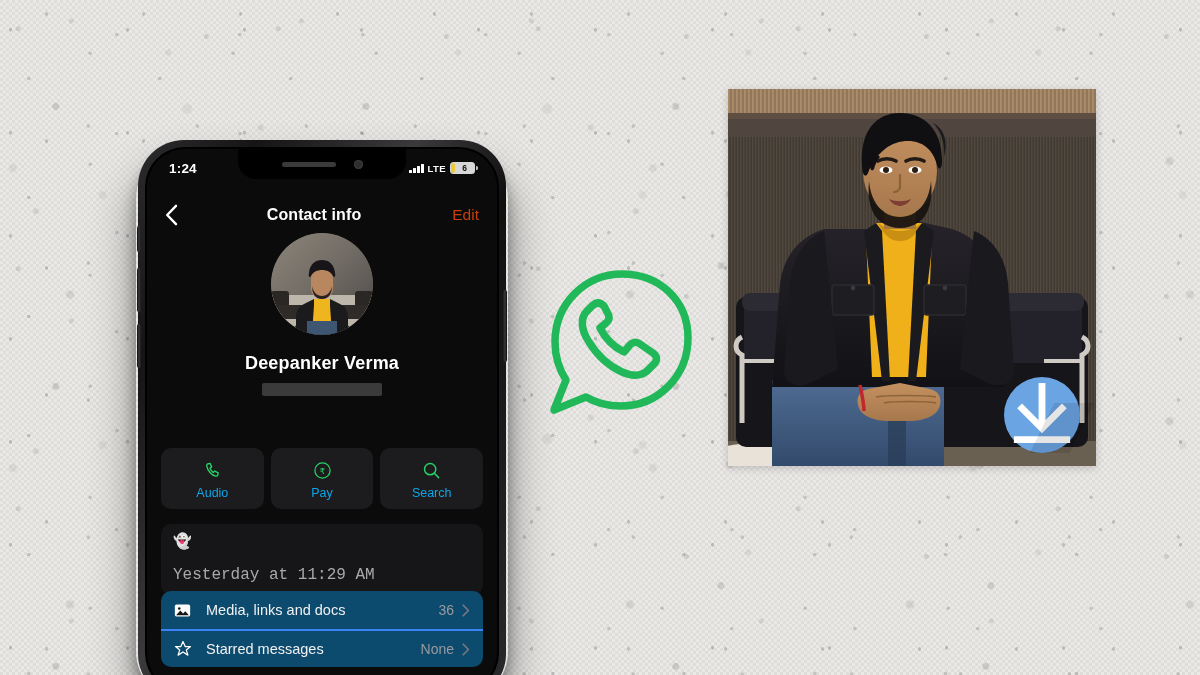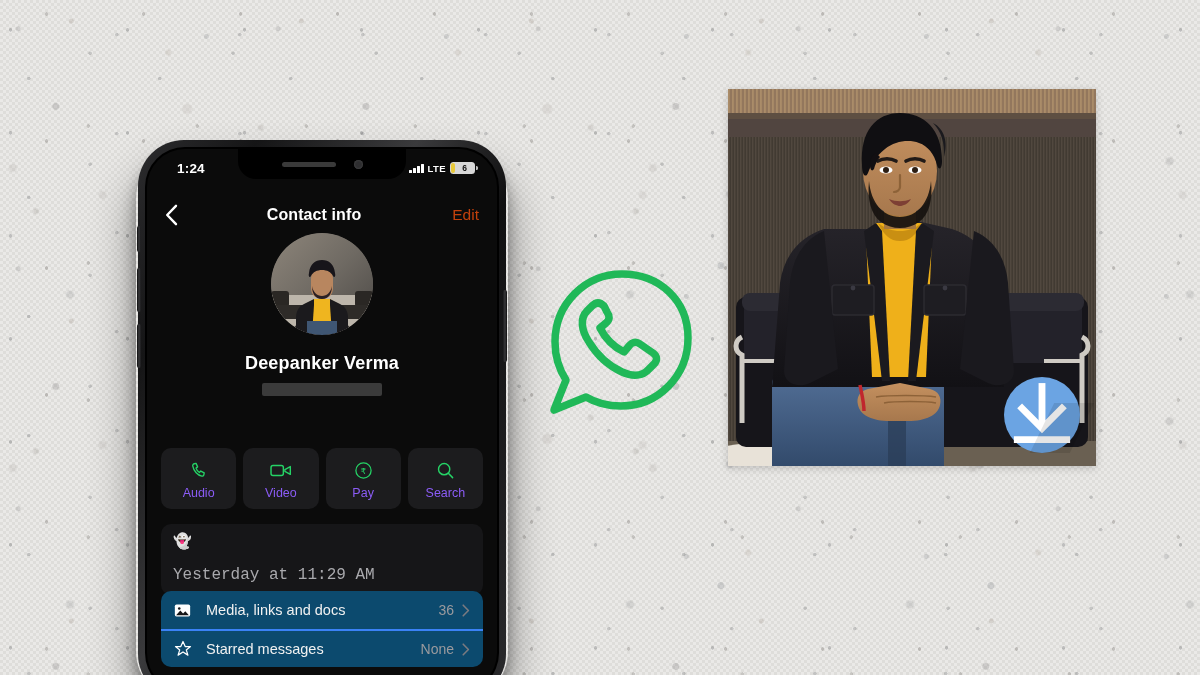--- a/index.html
+++ b/index.html
@@ -96,21 +96,21 @@
     width:168px; height:30px; background:#000;
     border-bottom-left-radius:18px; border-bottom-right-radius:18px;
     z-index:8; display:flex; align-items:center; justify-content:center; gap:18px;
   }
   .speaker { width:54px; height:5px; border-radius:3px; background:#3a3a3a; }
   .frontcam { width:9px; height:9px; border-radius:50%; background:#2e2e30;
               box-shadow: inset 0 0 2px #555; }
 
   
   .statusbar {
-    position:absolute; top:0; left:8px; right:0; height:32px;
+    position:absolute; top:0; left:0; right:0; height:32px;
     display:flex; align-items:center; justify-content:space-between;
     padding:0 22px; z-index:6; color:#fff;
   }
   .sb-time { font-size:13.5px; font-weight:700; letter-spacing:.2px; padding-top:6px; }
   .sb-right { display:flex; align-items:center; gap:4px; padding-top:6px; }
   .sig { display:flex; align-items:flex-end; gap:1.5px; height:10px; }
   .sig i { display:block; width:2.5px; background:#fff; border-radius:.5px; }
   .sig i:nth-child(1){ height:3.5px; }
   .sig i:nth-child(2){ height:5.5px; }
   .sig i:nth-child(3){ height:7.5px; }
@@ -151,21 +151,21 @@
   
   .actions {
     position:absolute; top:299px; left:14px; right:14px;
     display:flex; gap:7px; z-index:5;
   }
   .act {
     flex:1; background:#1c1c1e; border-radius:10px;
     padding:11px 0 9px; text-align:center; cursor:pointer;
   }
   .act .ico { height:22px; display:flex; align-items:center; justify-content:center; }
-  .act .lbl { margin-top:5px; color:#8b5cf6; font-size:12.5px; }
+  .act .lbl { margin-top:5px; color:#0ea5e9; font-size:12.5px; }
 
   
   .statuscard {
     position:absolute; top:375px; left:14px; right:14px;
     background:#161618; border-radius:10px; padding:9px 12px 11px; z-index:5;
   }
   .ghost { font-size:15px; line-height:1; }
   .stime { margin-top:18px; color:#a9a9ad; font-size:16px;font-family:Liberation Mono, monospace; }
 
   
@@ -288,29 +288,20 @@
 
           <div class="act">
             <span class="ico">
               <svg width="19" height="19" viewBox="0 0 24 24" fill="none">
                 <path d="M6.6 3.5 8.9 3l2 4.4-2 1.6c.6 2 2.1 4.3 4.1 5.6l1.9-1.9 4.3 2.2-.4 2.4c-.2 1.2-1.4 2-2.6 1.8C11.4 18.3 5.7 12.6 4.7 6.2c-.2-1.3.6-2.5 1.9-2.7z" stroke="#25d366" stroke-width="1.7" stroke-linejoin="round"></path>
               </svg>
             </span>
             <div class="lbl">Audio</div>
           </div>
 
-          <div class="act">
-            <span class="ico">
-              <svg width="22" height="19" viewBox="0 0 26 20" fill="none">
-                <rect x="1.2" y="4" width="14.6" height="12" rx="2.4" stroke="#25d366" stroke-width="1.7"></rect>
-                <path d="M17.6 9 24 5.4v9.2L17.6 11z" stroke="#25d366" stroke-width="1.7" stroke-linejoin="round"></path>
-              </svg>
-            </span>
-            <div class="lbl">Video</div>
-          </div>
 
           <div class="act">
             <span class="ico">
               <svg width="19" height="19" viewBox="0 0 24 24" fill="none">
                 <circle cx="12" cy="12" r="9.6" stroke="#25d366" stroke-width="1.6"></circle>
                 <text x="12" y="16.3" text-anchor="middle" font-size="10.5" font-family="DejaVu Sans, sans-serif" fill="#25d366">₹</text>
               </svg>
             </span>
             <div class="lbl">Pay</div>
           </div>

